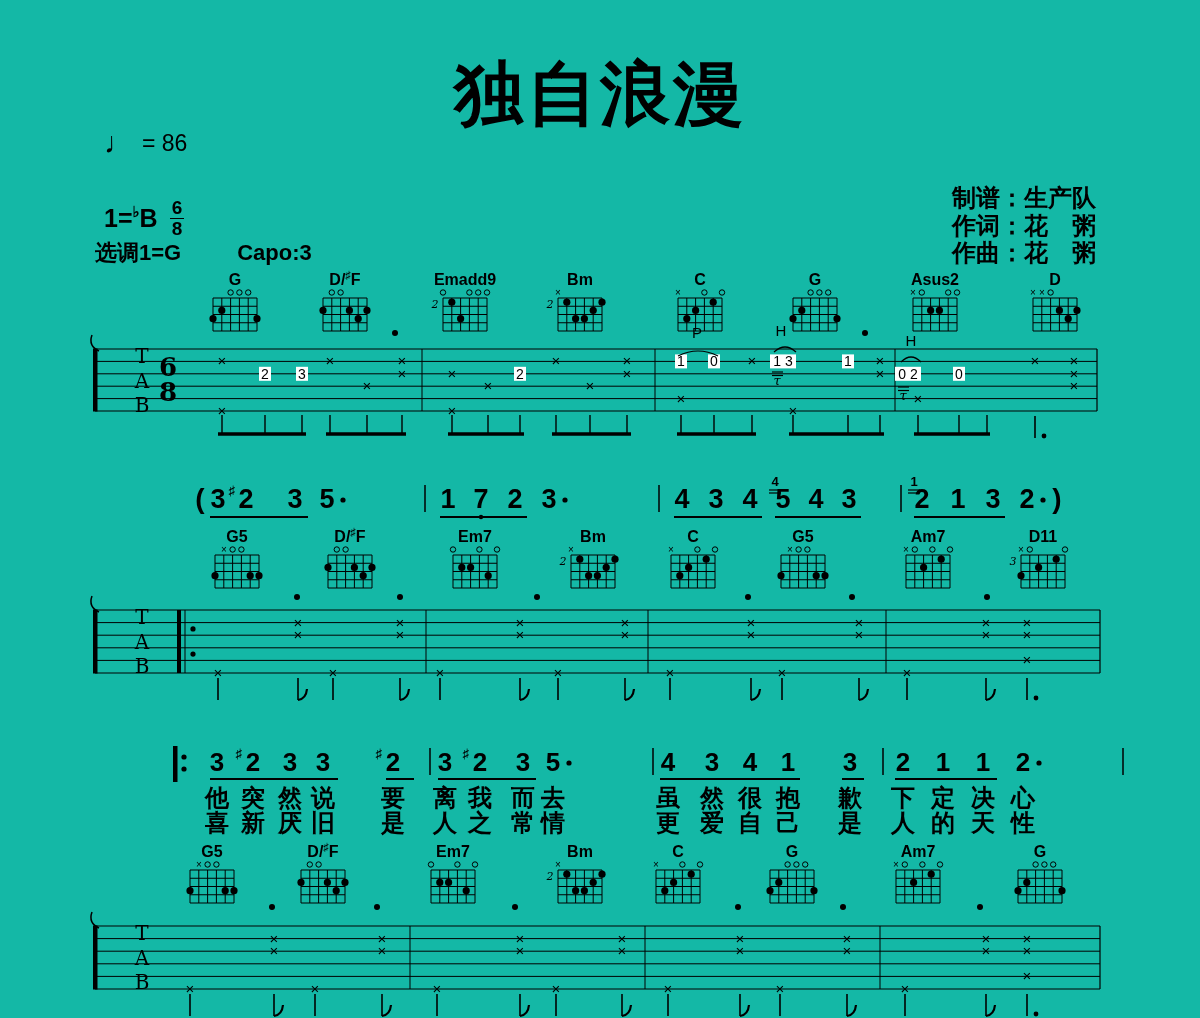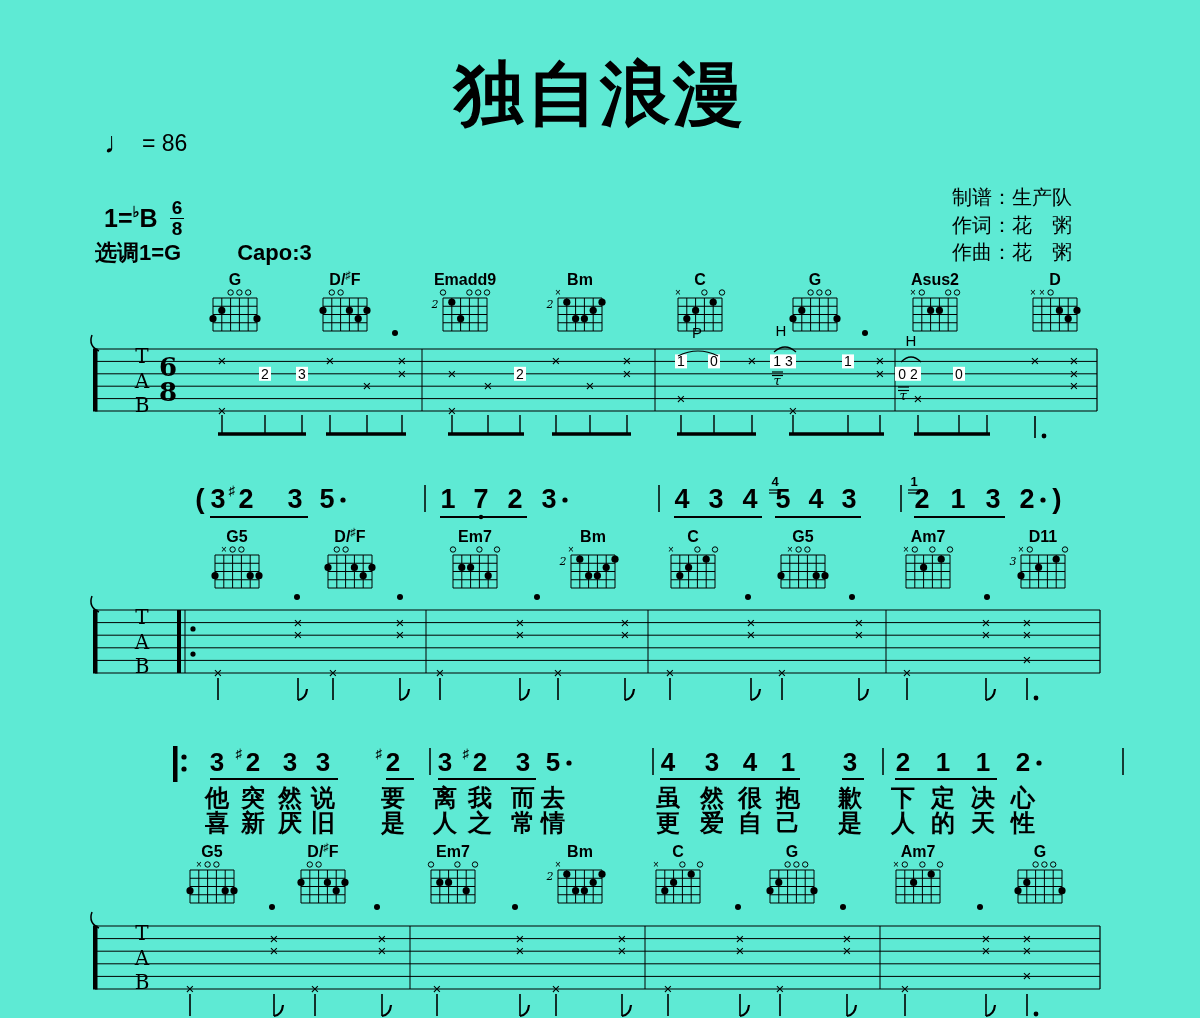--- a/index.html
+++ b/index.html
@@ -1,32 +1,32 @@
 <!DOCTYPE html>
 <html><head>
 <meta charset="utf-8">
 <style>
   html,body{margin:0;padding:0;background:#888;}
-  .page{position:relative;width:1200px;height:1018px;background:#5eead4;color:#000;
+  .page{position:relative;width:1200px;height:1018px;background:#14b8a6;color:#000;
         font-family:"Liberation Sans",sans-serif;overflow:hidden;margin:0 auto;}
   .title{position:absolute;top:48px;left:0;width:100%;text-align:center;
          font-size:70px;font-weight:700;letter-spacing:3px;}
   .subtitle{position:absolute;top:142px;left:0;width:100%;text-align:center;
             font-size:30px;font-weight:600;letter-spacing:1px;}
   .tempo{position:absolute;left:104px;top:126px;font-size:23px;font-weight:400;}
   .tempo .note{font-size:30px;vertical-align:-2px;margin-right:8px;}
   .keysig{position:absolute;left:104px;top:198px;font-size:25px;font-weight:600;}
   .keysig .flat{position:relative;top:-10px;font-size:15px;}
   .frac{display:inline-block;text-align:center;vertical-align:-8px;margin-left:12px;
         font-size:19px;line-height:1.05;font-weight:700;}
   .frac .num{display:block;border-bottom:1.5px solid #000;padding:0 2px;}
   .frac .den{display:block;}
   .altkey{position:absolute;left:95px;top:238px;font-size:22px;font-weight:600;text-align:right;}
   .altkey .capo{margin-left:56px;}
-  .credits{position:absolute;left:952px;top:184px;font-size:20px;font-weight:400;
+  .credits{position:absolute;left:952px;top:184px;font-size:24px;font-weight:700;
            line-height:27.5px;white-space:nowrap;}
   #ms{position:absolute;left:0;top:0;}
 </style>
 </head>
 <body>
 
 <div class="page">
   <div class="title">独自浪漫</div>
 
   <div class="tempo">

